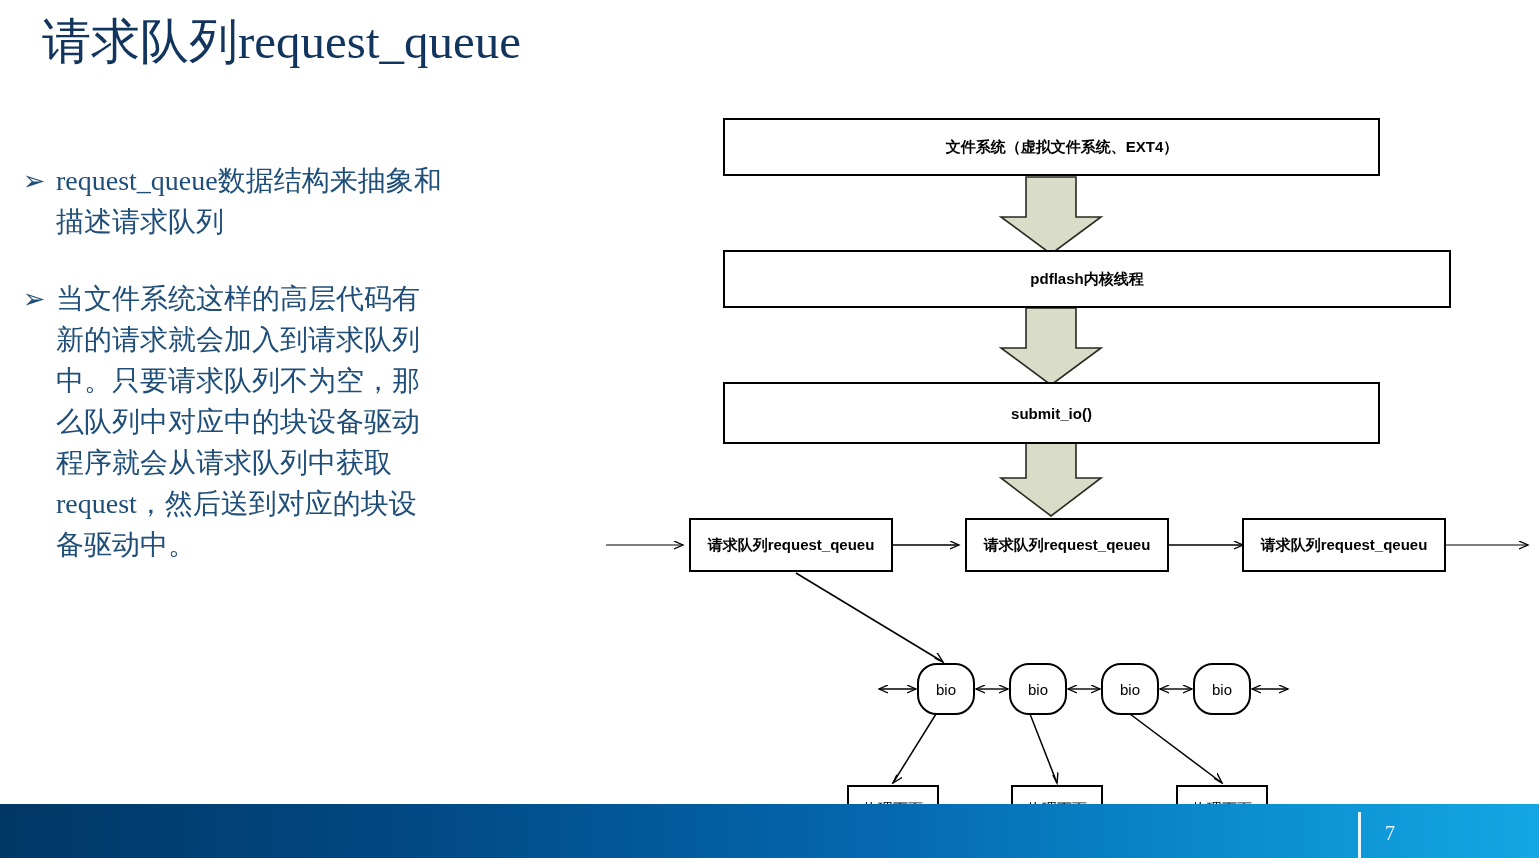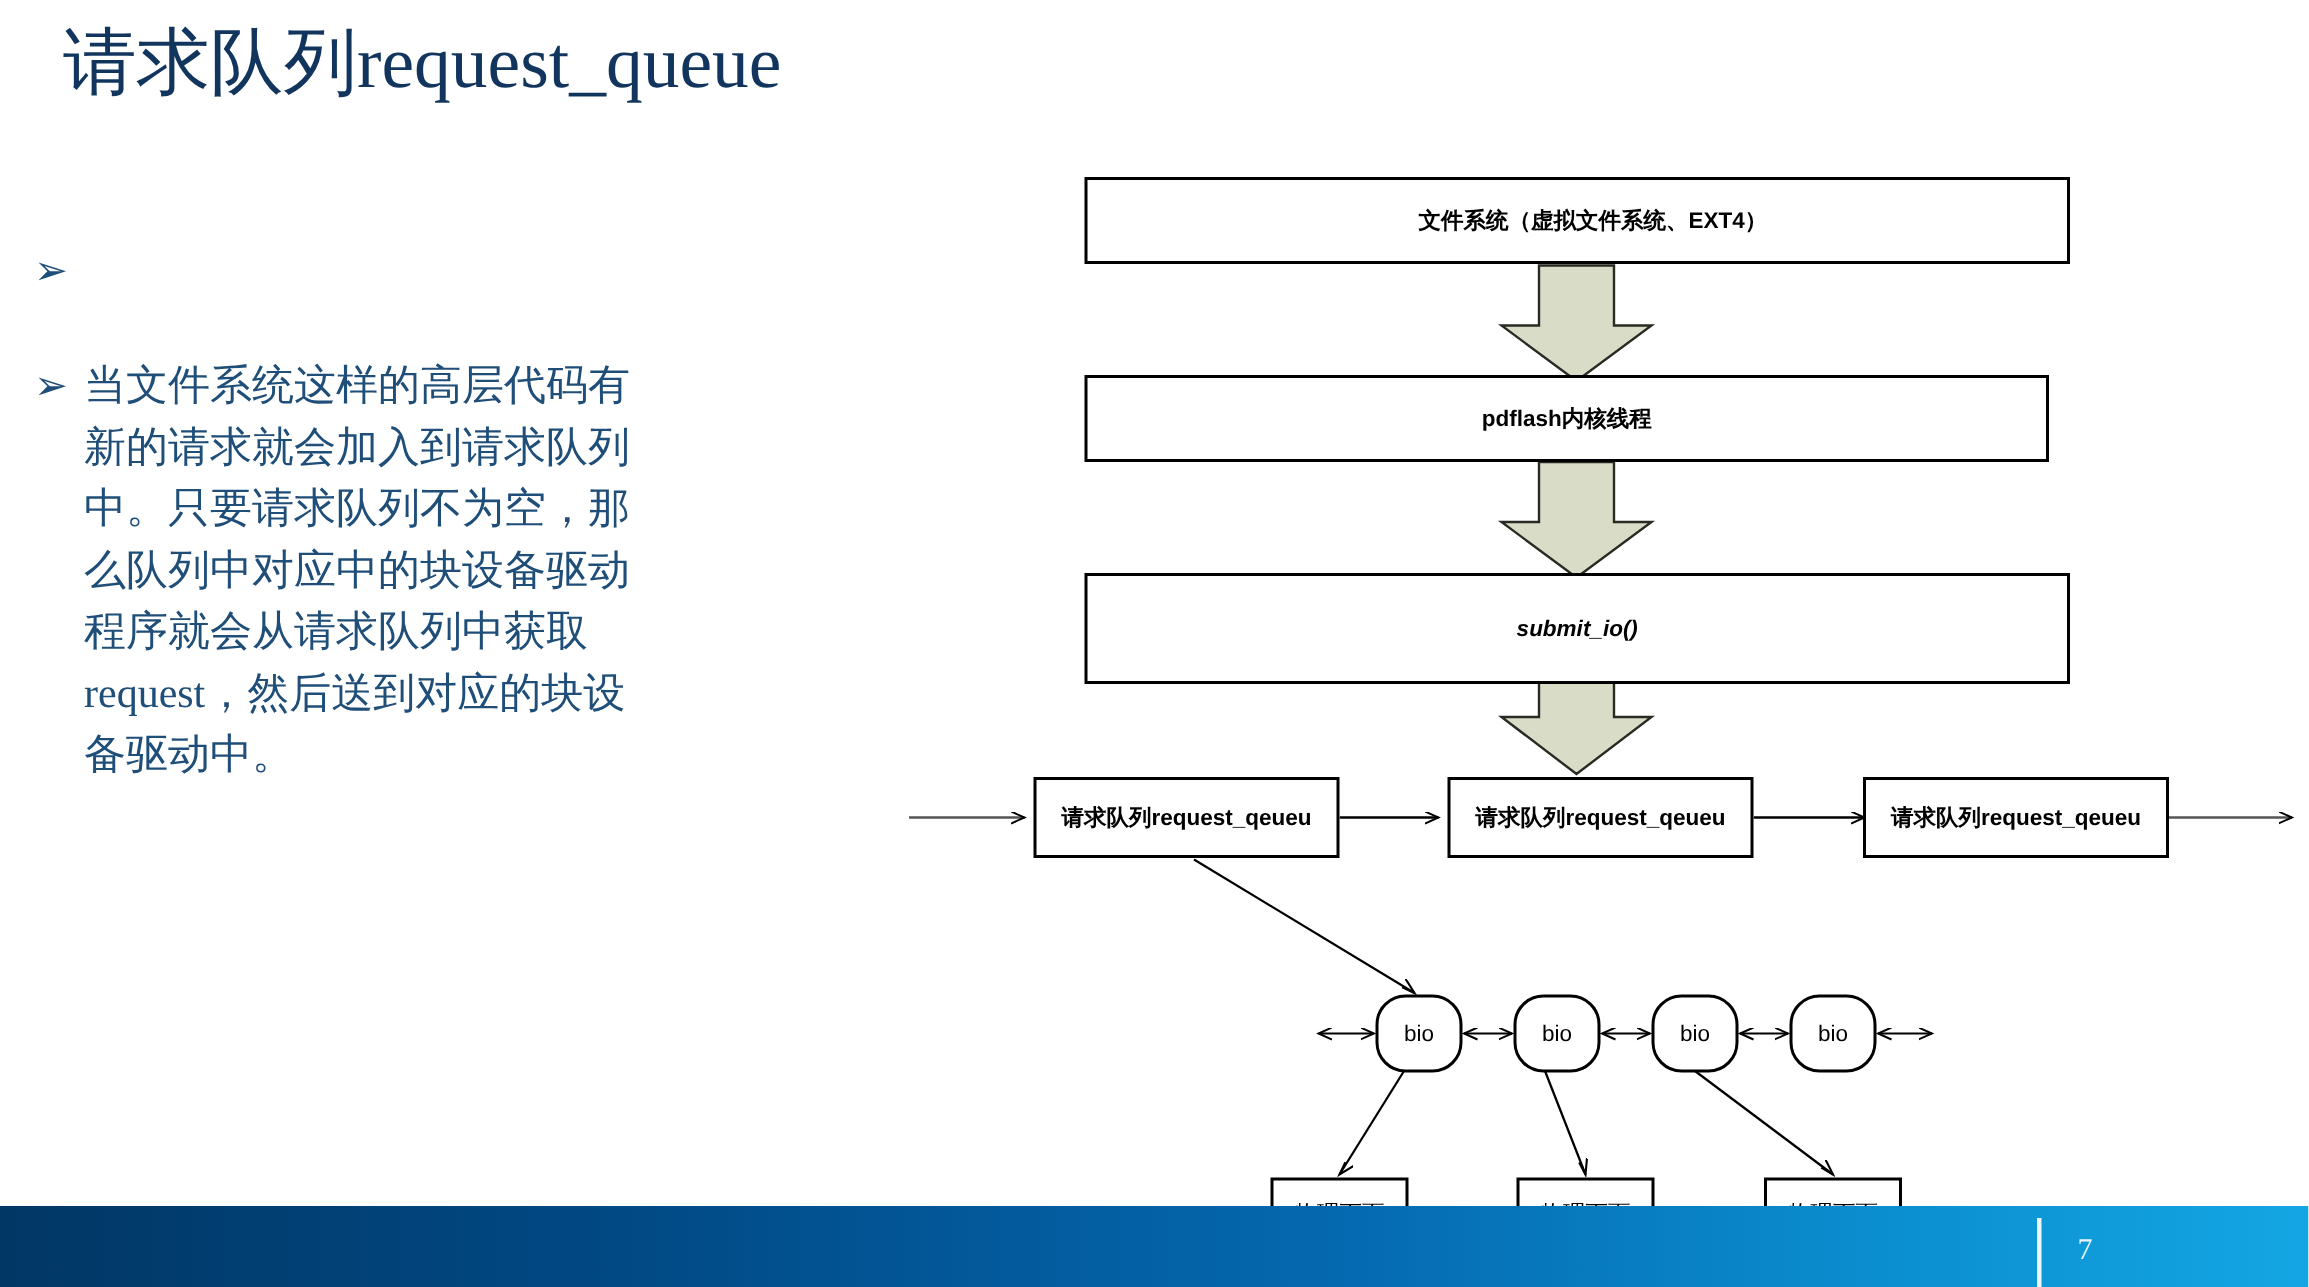--- a/index.html
+++ b/index.html
@@ -63,20 +63,21 @@
   }
 </style>
 </head>
 <body>
 
 <div id="slide-title">请求队列request_queue</div>
 
 <div id="bullet-list">
   <div class="bullet-item">
     <span class="bullet-marker">➢</span>
+    <span class="bullet-text">request_queue数据结构来抽象和描述请求队列</span>
   </div>
   <div class="bullet-item">
     <span class="bullet-marker">➢</span>
     <span class="bullet-text">当文件系统这样的高层代码有新的请求就会加入到请求队列中。只要请求队列不为空，那么队列中对应中的块设备驱动程序就会从请求队列中获取request，然后送到对应的块设备驱动中。</span>
   </div>
 </div>
 
 <div id="diagram">
 
   <svg id="connectors" viewBox="0 0 1539 858">
@@ -120,24 +121,24 @@
     <g>
       <polygon points="1026,177 1076,177 1076,217 1101,217 1051,254 1001,217 1026,217" fill="#D9DDC8" stroke="#2a2a22" stroke-width="1.6"></polygon>
       <polygon points="1026,308 1076,308 1076,348 1101,348 1051,385 1001,348 1026,348" fill="#D9DDC8" stroke="#2a2a22" stroke-width="1.6"></polygon>
       <polygon points="1026,440 1076,440 1076,478 1101,478 1051,516 1001,478 1026,478" fill="#D9DDC8" stroke="#2a2a22" stroke-width="1.6"></polygon>
     </g>
   </svg>
 
   <div class="dbox box-stack" style="left:723px;top:118px;width:657px;height:58px;padding-left:21px;">
     <span>文件系统（虚拟文件系统、EXT4）</span>
   </div>
-  <div class="dbox box-stack" style="left:723px;top:250px;width:643px;height:58px;">
+  <div class="dbox box-stack" style="left:723px;top:250px;width:728px;height:58px;">
     <span>pdflash内核线程</span>
   </div>
-  <div class="dbox box-stack" style="left:723px;top:382px;width:657px;height:74px;font-style:italic;">
+  <div class="dbox box-stack" style="left:723px;top:382px;width:657px;height:62px;">
     <span>submit_io()</span>
   </div>
 
   <div class="dbox box-rq" style="left:689px;top:518px;width:204px;height:54px;">
     <span>请求队列request_qeueu</span>
   </div>
   <div class="dbox box-rq" style="left:965px;top:518px;width:204px;height:54px;">
     <span>请求队列request_qeueu</span>
   </div>
   <div class="dbox box-rq" style="left:1242px;top:518px;width:204px;height:54px;">

